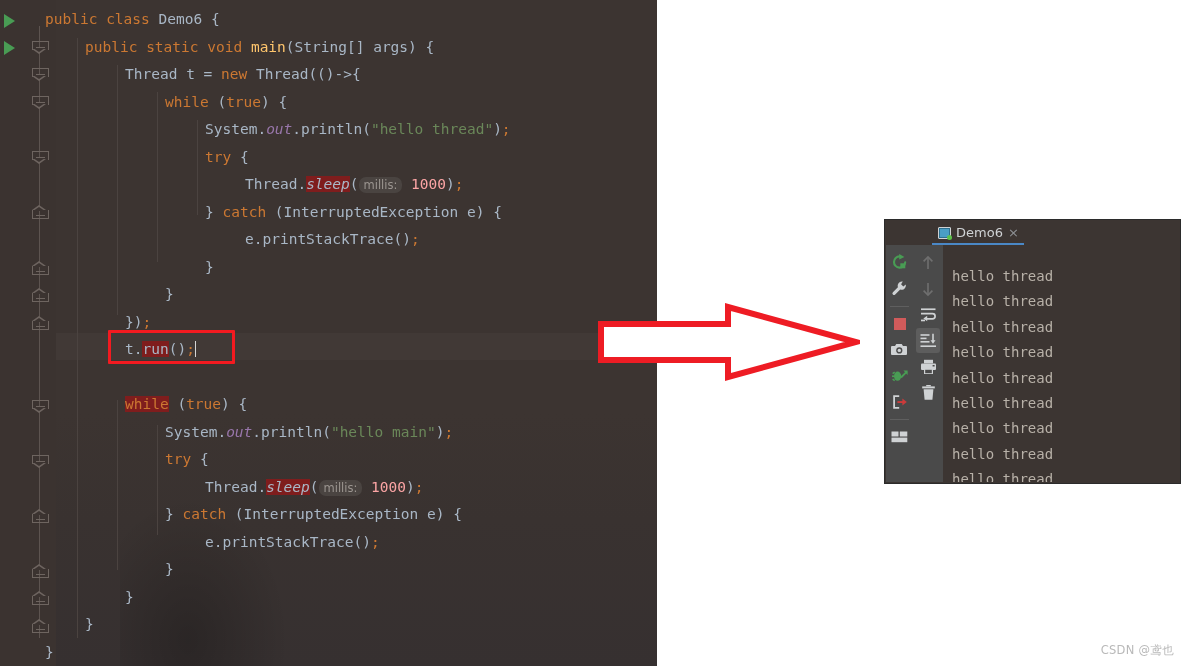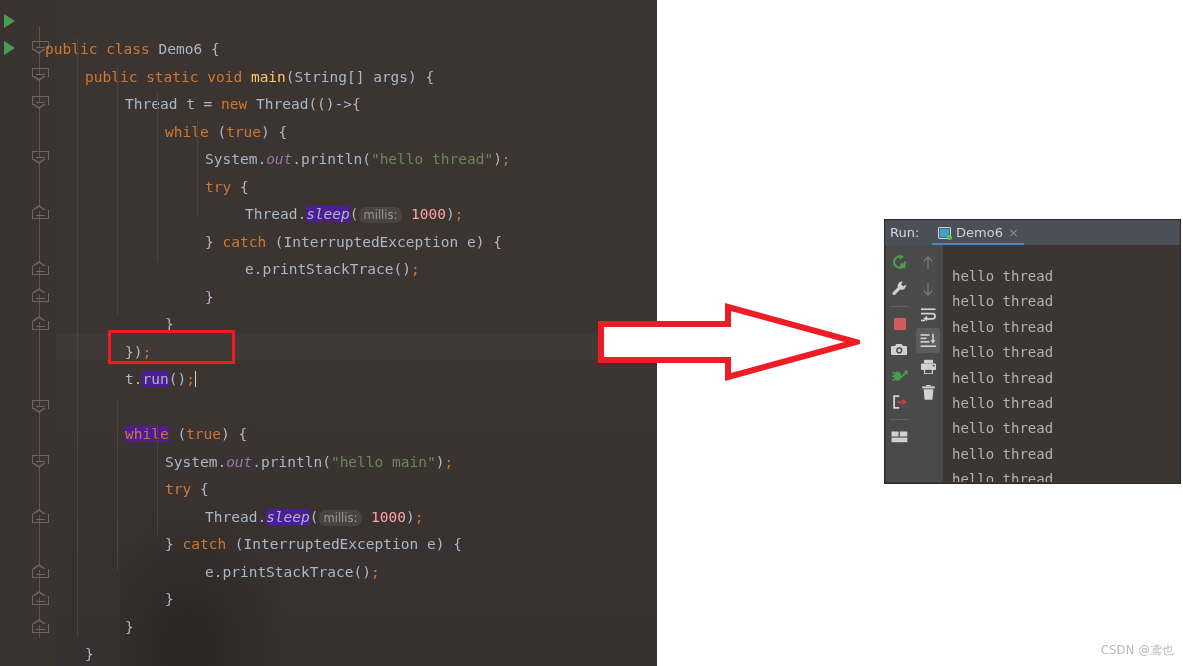--- a/index.html
+++ b/index.html
@@ -85,33 +85,33 @@
 
   
   #code{
     position:absolute;left:0;top:0;width:657px;height:100%;
     font-family:"DejaVu Sans Mono", monospace;
     font-size:14.5px;
     line-height:27.5px;
     white-space:pre;
     color:#a9b7c6;
   }
-  .ln{position:absolute;left:0;width:729px;height:27.5px;margin-top:30px;}
+  .ln{position:absolute;left:0;width:729px;height:27.5px;}
   .ln .txt{position:absolute;left:0;top:0;padding-left:0;}
   .indent-rail{
     position:absolute;width:1px;background:#4b4340;
   }
   .k{color:#cc7832;}        
   .num{color:#fca5a5;}        
   .str{color:#6a8759;}        
   .fld{color:#9876aa;font-style:italic;} 
   .mtd{color:#ffc66d;}        
   .sem{color:#cc7832;}        
   .ident{color:#a9b7c6;}
-  .hl{background:#4c1d95;}     
+  .hl{background:#7f1d1d;}     
   .hint{
     background:#4a4441;color:#9b9590;border-radius:7px;
     padding:1px 5px;font-size:11.5px;font-family:"DejaVu Sans",sans-serif;
   }
   .caret{
     display:inline-block;width:1px;height:16px;background:#d5d5d5;
     vertical-align:-3px;
   }
   #caret-line-hl{
     position:absolute;left:0;width:657px;height:27px;background:#413936;
@@ -293,23 +293,20 @@
 
   <div id="red-box" style="left: 108px; top: 330px; width: 127px; height: 34px; border-color: rgb(243, 26, 32);"></div>
 </div>
 
 <svg id="arrow" viewBox="0 0 262 78">
   <polygon points="3,21 130,21 130,4 258,39 130,74 130,57 3,57" fill="#ffffff" stroke="#ee1c24" stroke-width="6" stroke-linejoin="miter"></polygon>
 </svg>
 
 <div id="console">
 
-  <div id="console-header">
-    <span id="run-label">Run:</span>
-  </div>
 
   <div id="tab-demo">
     <span class="tab-icon">
       <span class="scr"></span>
         <span class="dot"></span>
     </span>
     <span id="tab-label">Demo6</span>
     <span id="tab-close">×</span>
   </div>
   <div id="tab-underline"></div>

